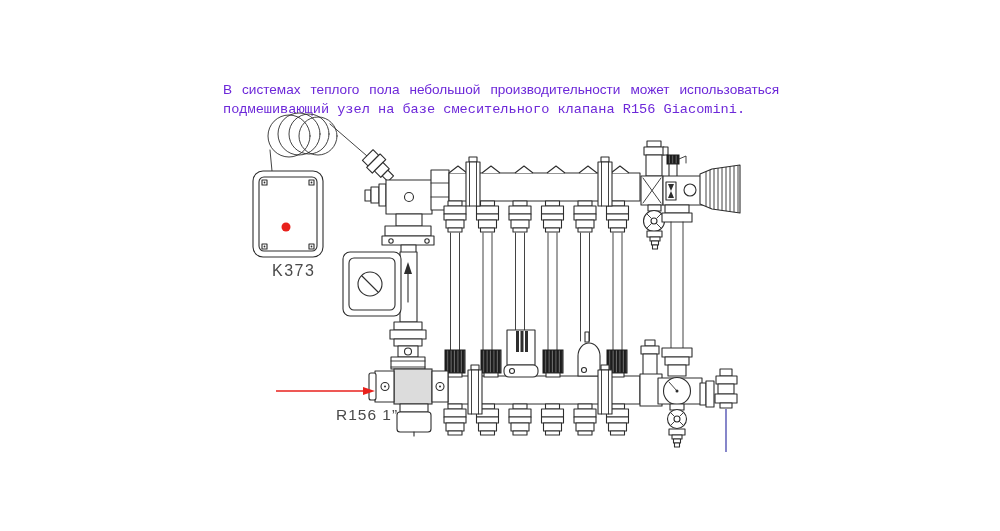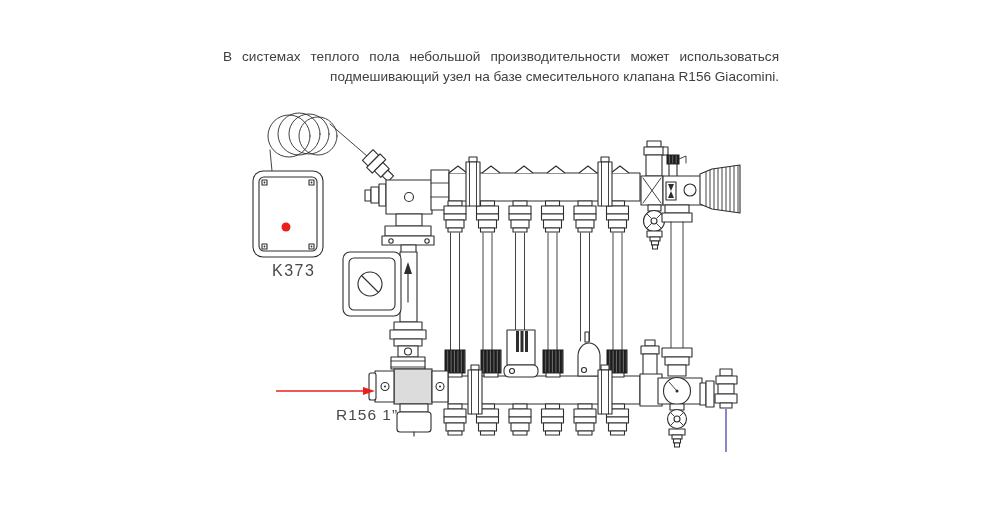--- a/index.html
+++ b/index.html
@@ -1,21 +1,21 @@
 <!DOCTYPE html>
 <html><head>
 <meta charset="utf-8">
 <style>
   html,body{margin:0;padding:0;background:#fff;}
   .page{position:relative;width:1000px;height:531px;background:#ffffff;overflow:hidden;
         font-family:"Liberation Sans",sans-serif;}
-  .caption{position:absolute;left:223px;top:47px;width:556px;color:#404040;
+  .caption{position:absolute;left:223px;top:80px;width:556px;color:#6d28d9;
            font-size:13.6px;line-height:20px;font-weight:400;}
   .caption .l1{text-align:justify;text-align-last:justify;}
-  .caption .l2{text-align:right;}
+  .caption .l2{text-align:left;font-family:Liberation Mono, monospace;}
   svg.diagram{position:absolute;left:230px;top:95px;}
   .s{fill:#ffffff;stroke:#2e2e2e;stroke-width:1.1;stroke-linejoin:round;}
   .ln{fill:none;stroke:#2e2e2e;stroke-width:1.1;stroke-linejoin:round;stroke-linecap:round;}
   .thin{stroke-width:0.9;}
   .dk{fill:#2e2e2e;stroke:none;}
   .gray{fill:#dcdcdc;stroke:#2e2e2e;stroke-width:1.1;}
   .lbl{font-family:"Liberation Sans",sans-serif;fill:#4a4a4a;stroke:none;}
 </style>
 </head>
 <body>

